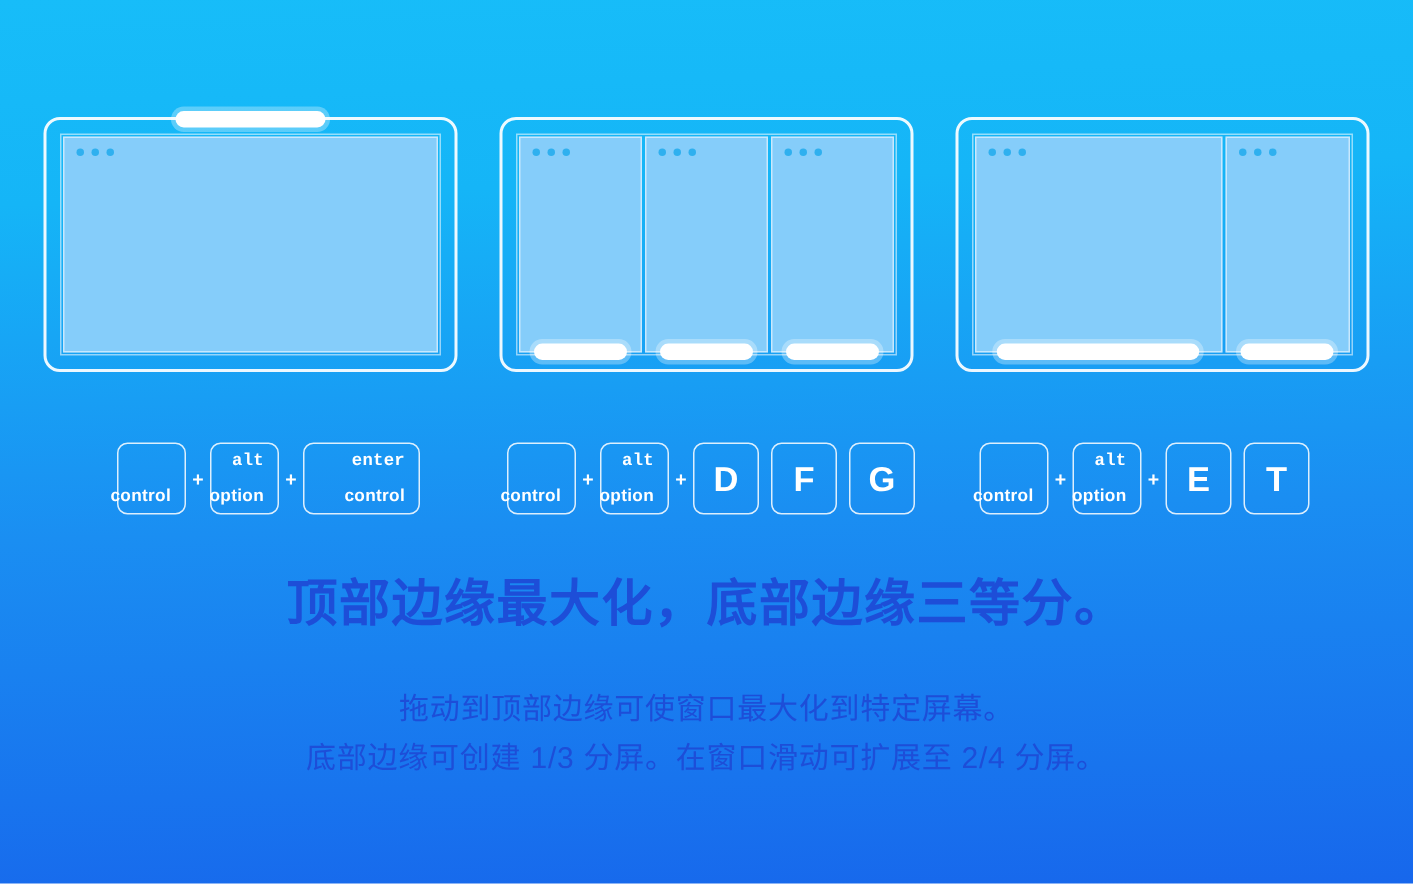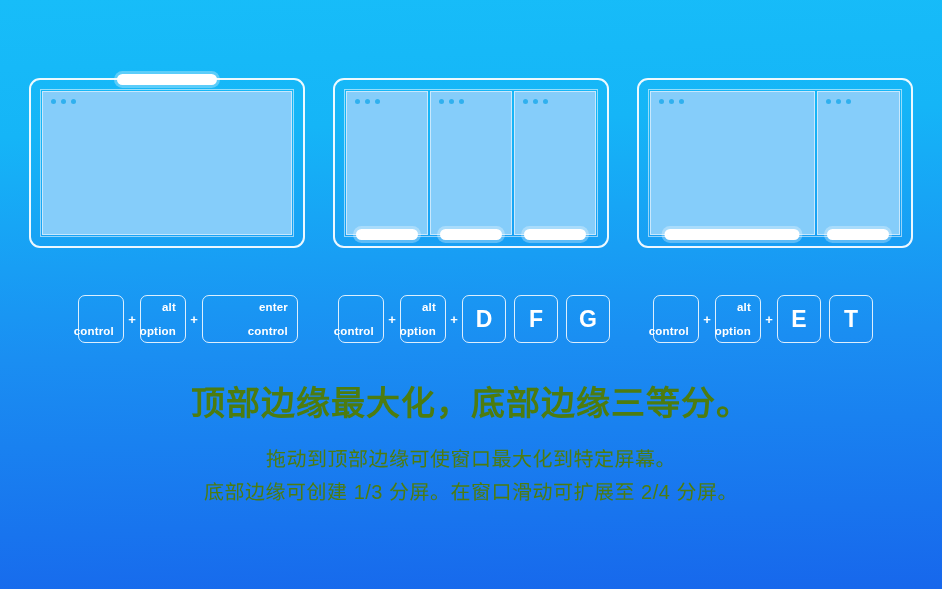--- a/index.html
+++ b/index.html
@@ -133,75 +133,75 @@
   .key.modifier {
     padding: 5px 9px 5px 6px;
     display: flex;
     flex-direction: column;
     justify-content: space-between;
     align-items: flex-end;
     font-size: 11.5px;
     font-weight: bold;
     letter-spacing: 0.2px;
   }
-  .key.modifier .k-top { opacity: 1; }
+  .key.modifier .k-top { opacity: 1; font-family: Liberation Mono, monospace; }
   .key.modifier .k-bot { opacity: 1; margin-left: 44px; }
   .key.modifier.single {
     justify-content: flex-end;
   }
 
   .key.letter {
     width: 44px;
     display: flex;
     align-items: center;
     justify-content: center;
     font-size: 23px;
     font-weight: bold;
   }
 
   .k-control { width: 46px; }
   .k-option  { width: 46px; }
-  .k-enter   { width: 96px; }
+  .k-enter   { width: 78px; }
 
   .plus {
     width: 16px;
     text-align: center;
     color: #ffffff;
     font-size: 13px;
     font-weight: bold;
     line-height: 1;
     flex: 0 0 auto;
   }
 
   .letter-gap { width: 8px; flex: 0 0 auto; }
 
   
   .text-block {
     position: absolute;
     top: 382px;
     left: 0;
     width: 942px;
     text-align: center;
-    color: #4d7c0f;
+    color: #1d4ed8;
   }
   .headline {
     font-size: 34px;
     font-weight: bold;
     line-height: 1.25;
     letter-spacing: 1px;
     margin: 0;
   }
   .sub {
     margin: 0;
     font-size: 20px;
     line-height: 1.65;
     font-weight: normal;
     letter-spacing: 0.5px;
   }
-  .sub-wrap { margin-top: 18px; }
+  .sub-wrap { margin-top: 32px; }
 </style>
 </head>
 <body>
 
 <div class="stage">
 
   <div class="diagram-row">
 
     <div class="screen">
       <div class="pill top"></div>

